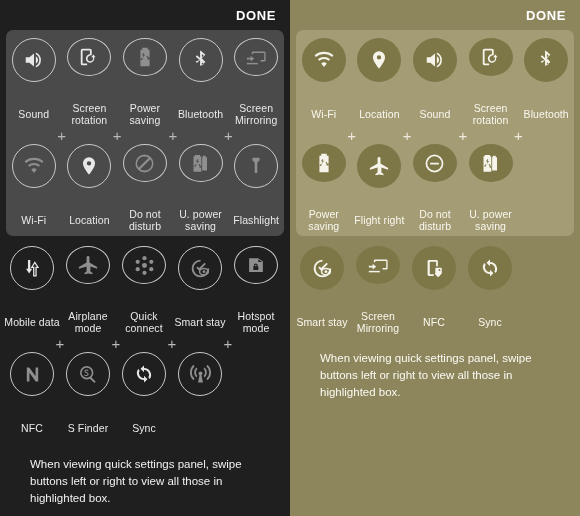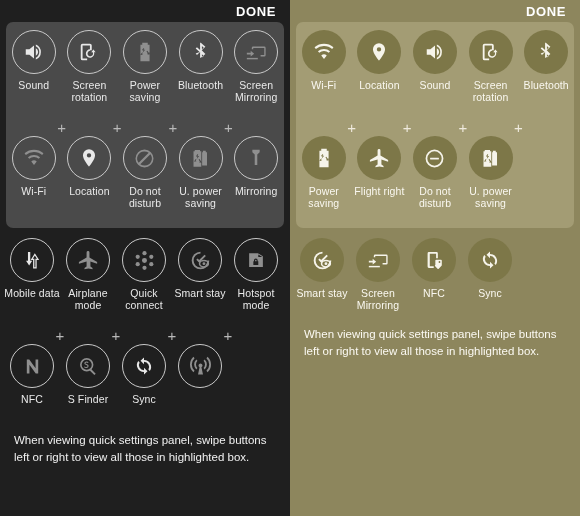--- a/index.html
+++ b/index.html
@@ -7,38 +7,39 @@
     width:580px;height:516px;overflow:hidden;
     font-family:"Liberation Sans","DejaVu Sans",sans-serif;
     background:#1f1f1f;
   }
   .screen{display:flex;width:580px;height:516px;}
   .panel{position:relative;width:290px;height:516px;box-sizing:border-box;overflow:hidden;}
   .panel.dark{background:#1f1f1f;color:#f2f2f2;}
   .panel.khaki{background:#8d865d;color:#f7f5ec;}
 
   
-  .header{height:22px;display:flex;align-items:center;justify-content:flex-end;padding:0 14px;box-sizing:border-box;}
+  .header{height:30px;display:flex;align-items:center;justify-content:flex-end;padding:0 14px;box-sizing:border-box;}
   .done{font-size:13px;font-weight:bold;letter-spacing:.6px;color:#ffffff;cursor:pointer;}
   .panel.khaki .done{color:#ffffff;}
 
   
   .hl-box{
     margin:0 6px;border-radius:7px;box-sizing:border-box;
     padding-top:8px;padding-bottom:4px;
   }
   .panel.dark .hl-box{background:#4a4a4a;}
   .panel.khaki .hl-box{background:#a39c74;}
 
   
   .grid{display:flex;flex-wrap:wrap;}
   .cell{
     width:20%;box-sizing:border-box;
     display:flex;flex-direction:column;align-items:center;
     position:relative;
+    gap:21px;
   }
   .cell.h{height:88px;}
   .btn{
     width:44px;height:44px;border-radius:50%;
     display:flex;align-items:center;justify-content:center;
     box-sizing:border-box;
   }
   .panel.dark .btn{border:1.4px solid #c9c9c9;background:transparent;}
   .panel.khaki .btn{border:none;background:#7d7748;}
   .lbl{
@@ -54,21 +55,21 @@
     font-size:15px;line-height:15px;color:#b9b9b9;
     transform:translateX(-50%);font-weight:400;
   }
   .panel.khaki .plus{color:#efeade;}
   .plus-cell.empty .plus{visibility:hidden;}
 
   
   .lower{padding:10px 6px 0 4px;}
 
   .hint{
-    margin:0;padding:0 14px;font-size:11.5px;line-height:17px;
+    margin:16px;padding:0 14px;font-size:11.5px;line-height:17px;
     color:#efefef;
   }
   .panel.dark .hint{color:#f0f0f0;}
   .panel.khaki .hint{color:#fbf9f2;}
 
   svg{display:block;}
   .panel.dark svg{fill:#e8e8e8;stroke:none;}
   .panel.dark .dim svg{fill:#8f8f8f;}
   .panel.khaki svg{fill:#f6f4ea;}
 </style>
@@ -201,21 +202,21 @@
           <div class="lbl">U. power saving</div>
         </div>
         <div class="cell h dim">
           <div class="btn">
             <span>
               <svg width="22" height="22" viewBox="0 0 24 24">
                   <path d="M8 3h8v2.6l-2.6 2.6v11.4h-2.8V8.2L8 5.6V3z"></path>
                 </svg>
             </span>
           </div>
-          <div class="lbl">Mirroring</div>
+          <div class="lbl">Flashlight</div>
         </div>
       </div>
     </div>
 
     <div class="lower">
       <div class="grid">
         <div class="cell h">
           <div class="btn">
             <span>
               <svg width="22" height="22" viewBox="0 0 24 24">

